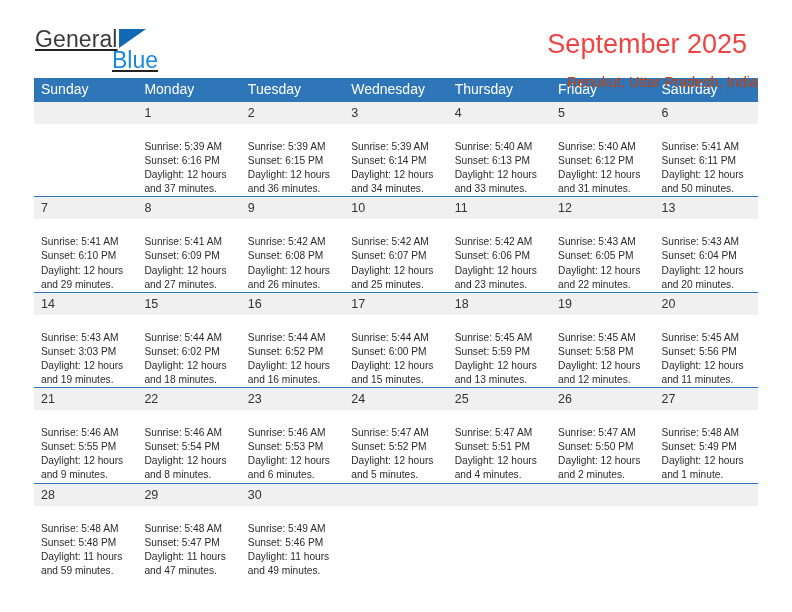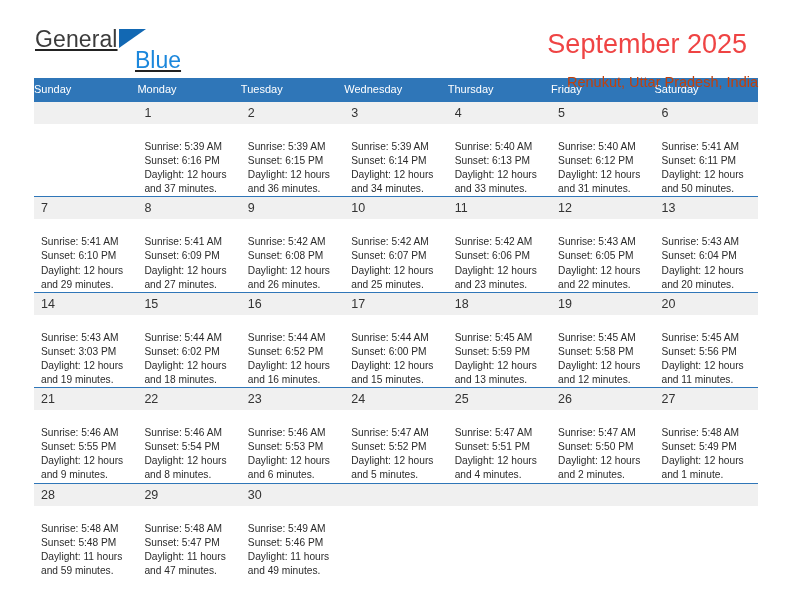--- a/index.html
+++ b/index.html
@@ -53,21 +53,21 @@
     height: 0;
     border-top: 19px solid #1268b3;
     border-right: 27px solid transparent;
     margin-left: 1px;
     margin-top: 3px;
   }
   .brand-blue {
     font-size: 23px;
     color: #1b87dc;
     line-height: 24px;
-    margin-left: 100px;
+    margin-left: 77px;
     margin-top: -4px;
   }
   .title-block {
     position: absolute;
     right: 0;
     top: 16px;
     text-align: right;
   }
   .cal-title {
     font-size: 27px;
@@ -88,24 +88,24 @@
   
   .calendar {
     margin: 0 34px;
     width: 724px;
     border-collapse: collapse;
     table-layout: fixed;
   }
   .calendar th {
     background: #2f76b8;
     color: #ffffff;
-    font-size: 11px;
+    font-size: 14px;
     font-weight: normal;
     text-align: left;
-    padding: 5px 0 6px 0;
+    padding: 5px 0 6px 7px;
     height: 22px;
     line-height: 13px;
     border: none;
   }
   .calendar td {
     vertical-align: top;
     padding: 0;
     border: none;
     border-top: 1px solid #2f76b8;
     width: 103.4px;

